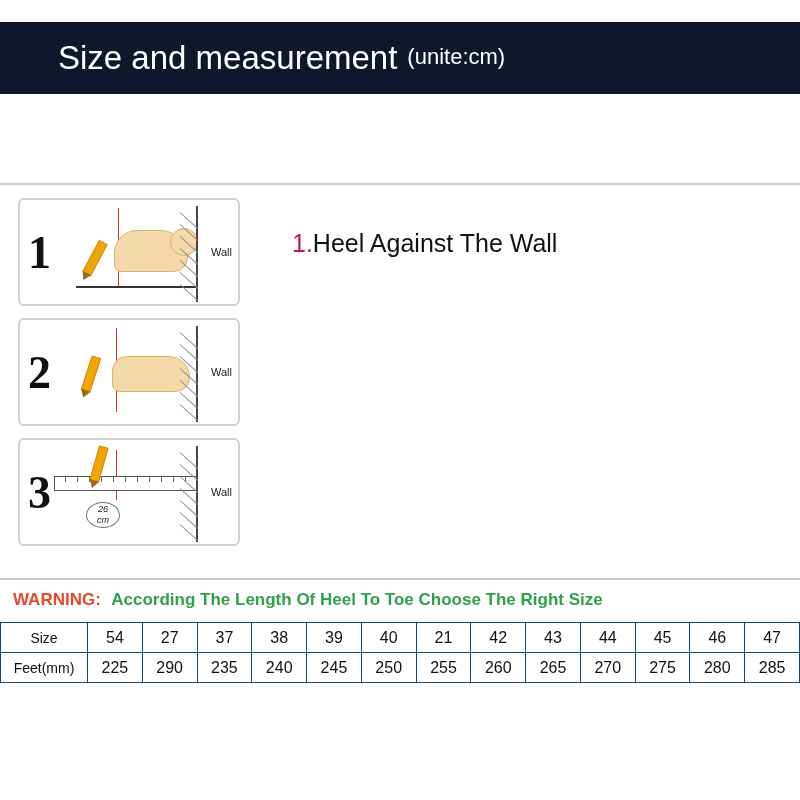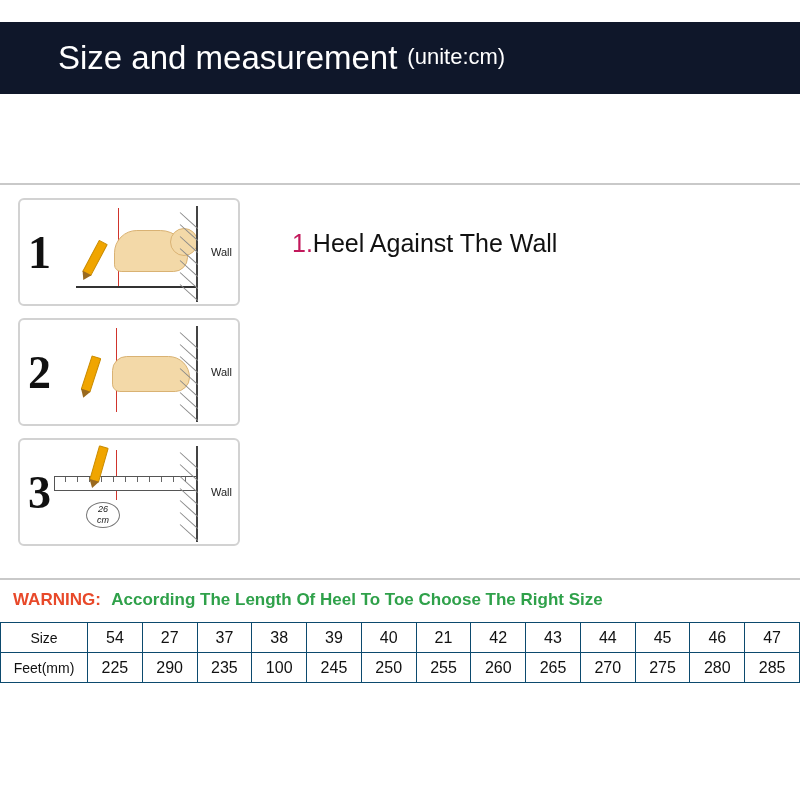--- a/index.html
+++ b/index.html
@@ -382,21 +382,21 @@
         <td>44</td>
         <td>45</td>
         <td>46</td>
         <td>47</td>
       </tr>
       <tr class="values">
         <td class="rowhead values-head">Feet(mm)</td>
         <td>225</td>
         <td>290</td>
         <td>235</td>
-        <td>100</td>
+        <td>240</td>
         <td>245</td>
         <td>250</td>
         <td>255</td>
         <td>260</td>
         <td>265</td>
         <td>270</td>
         <td>275</td>
         <td>280</td>
         <td>285</td>
       </tr>

